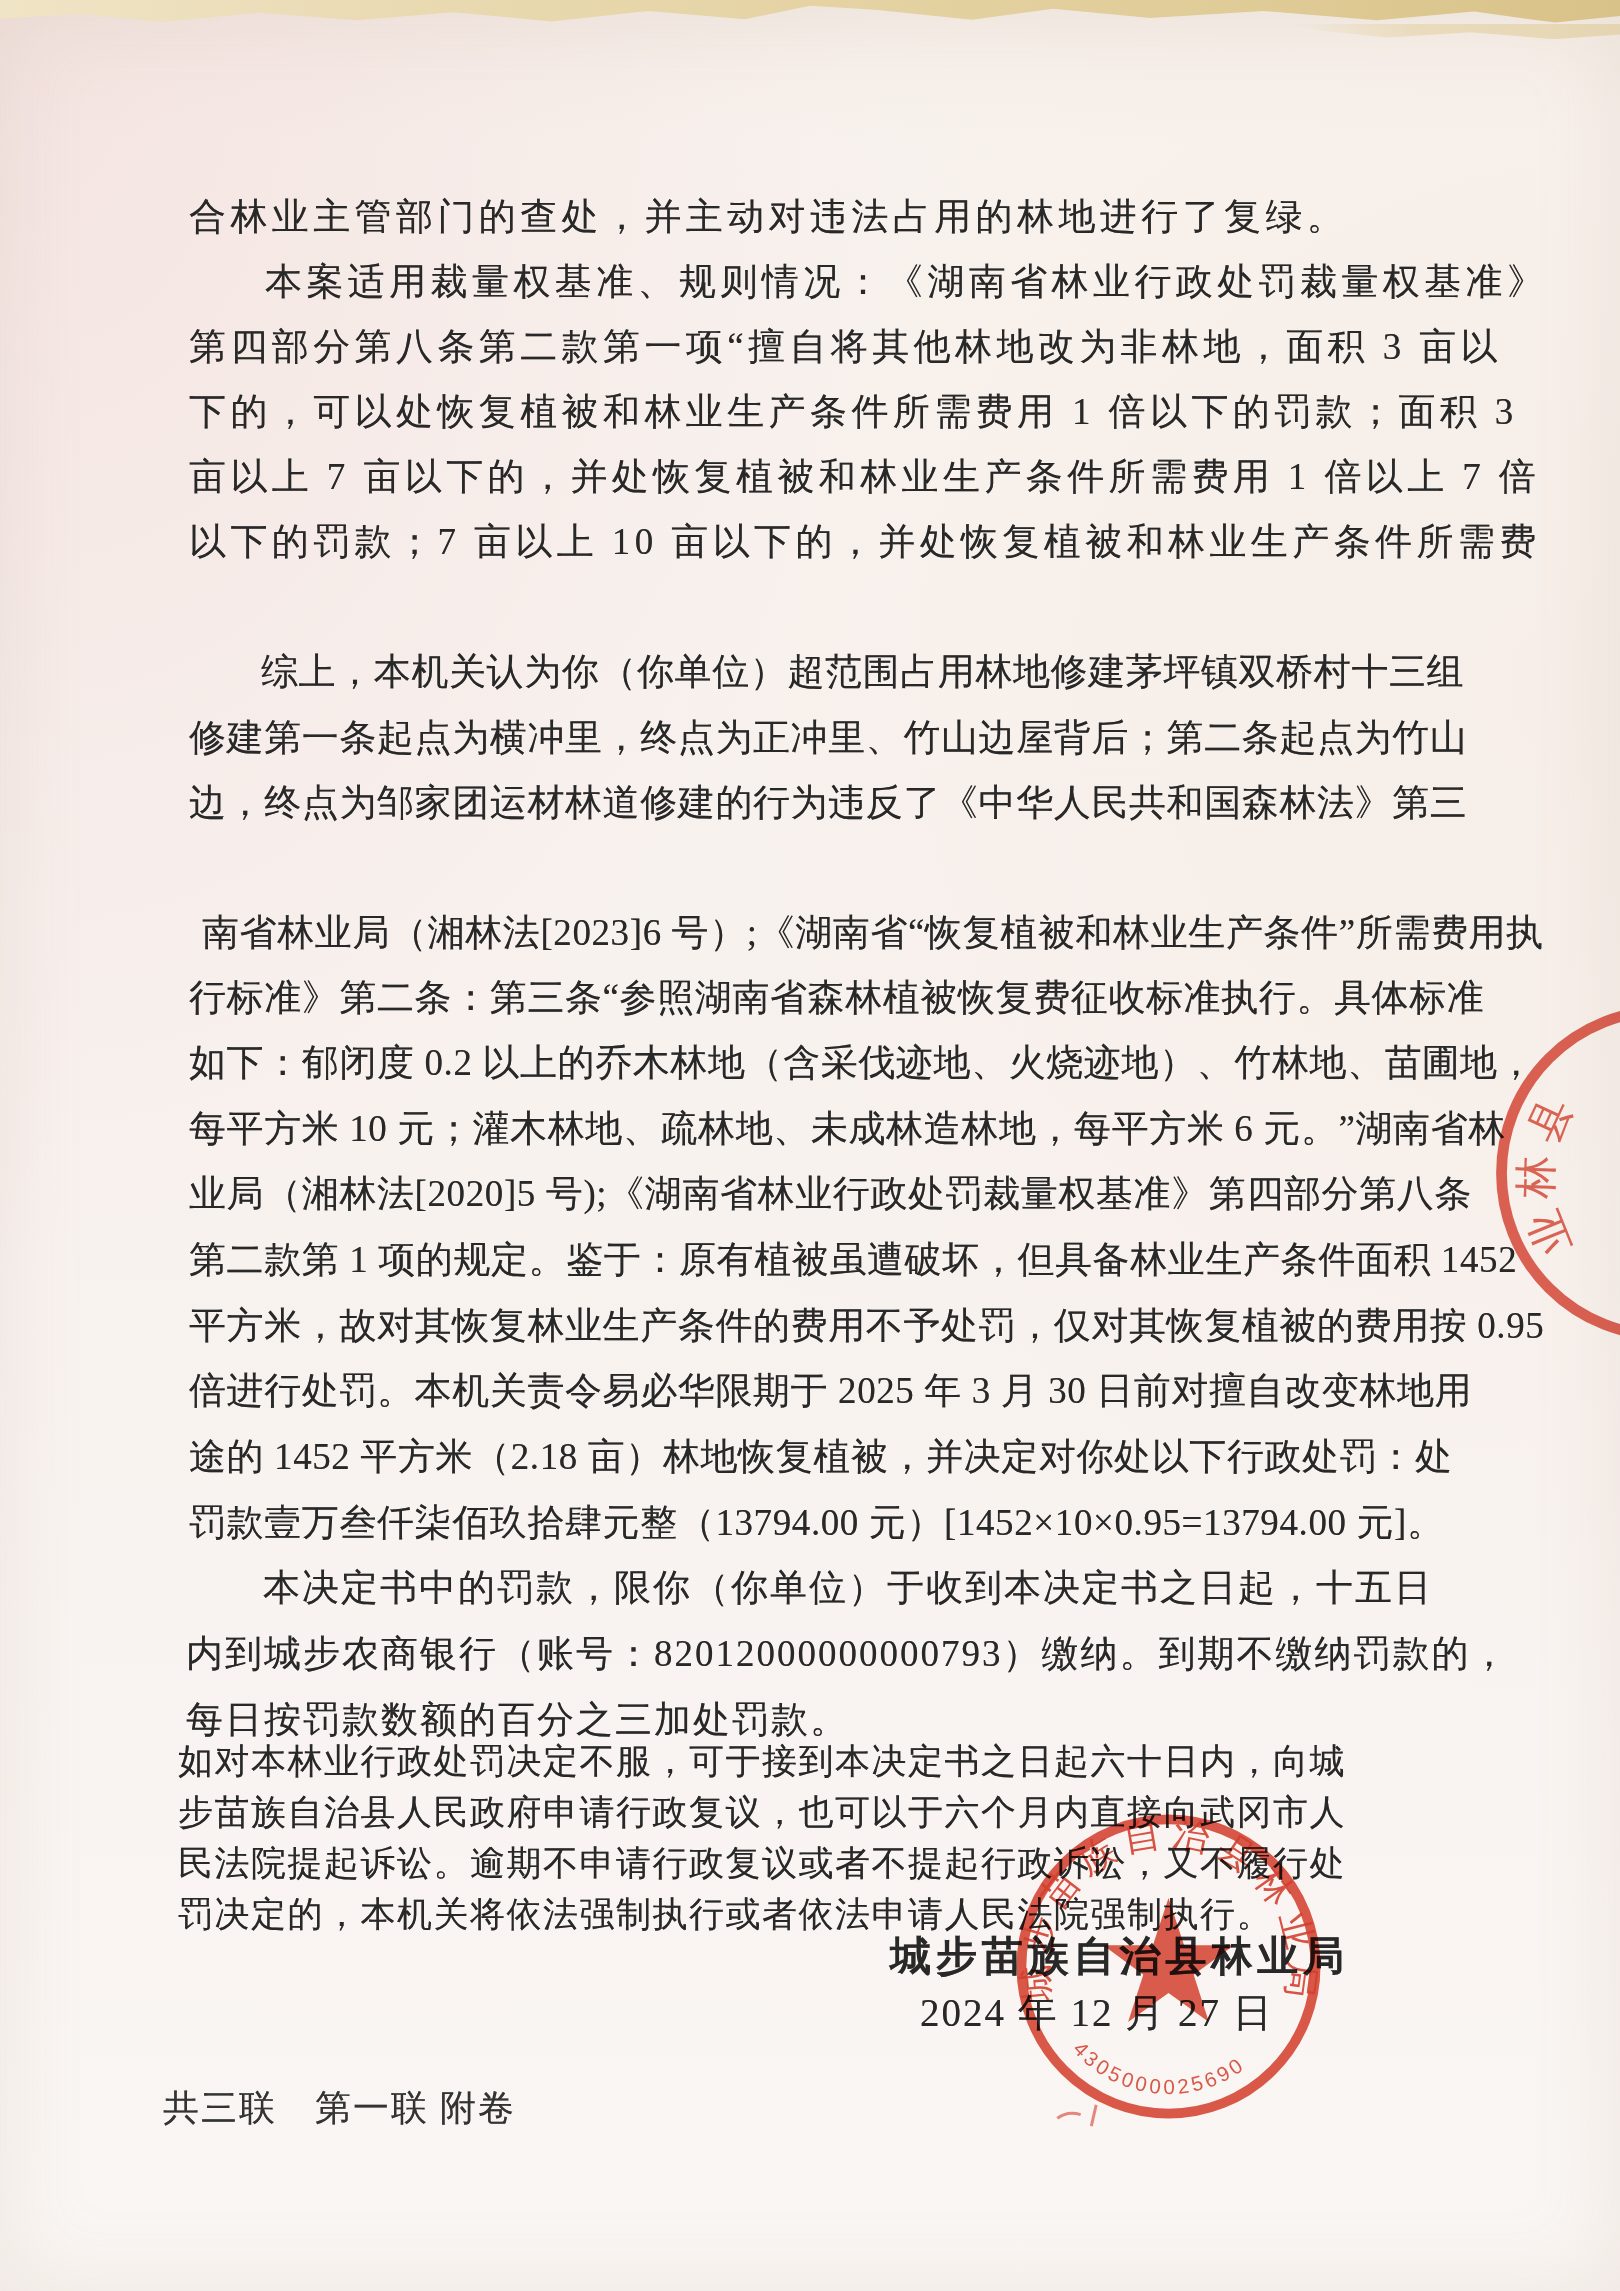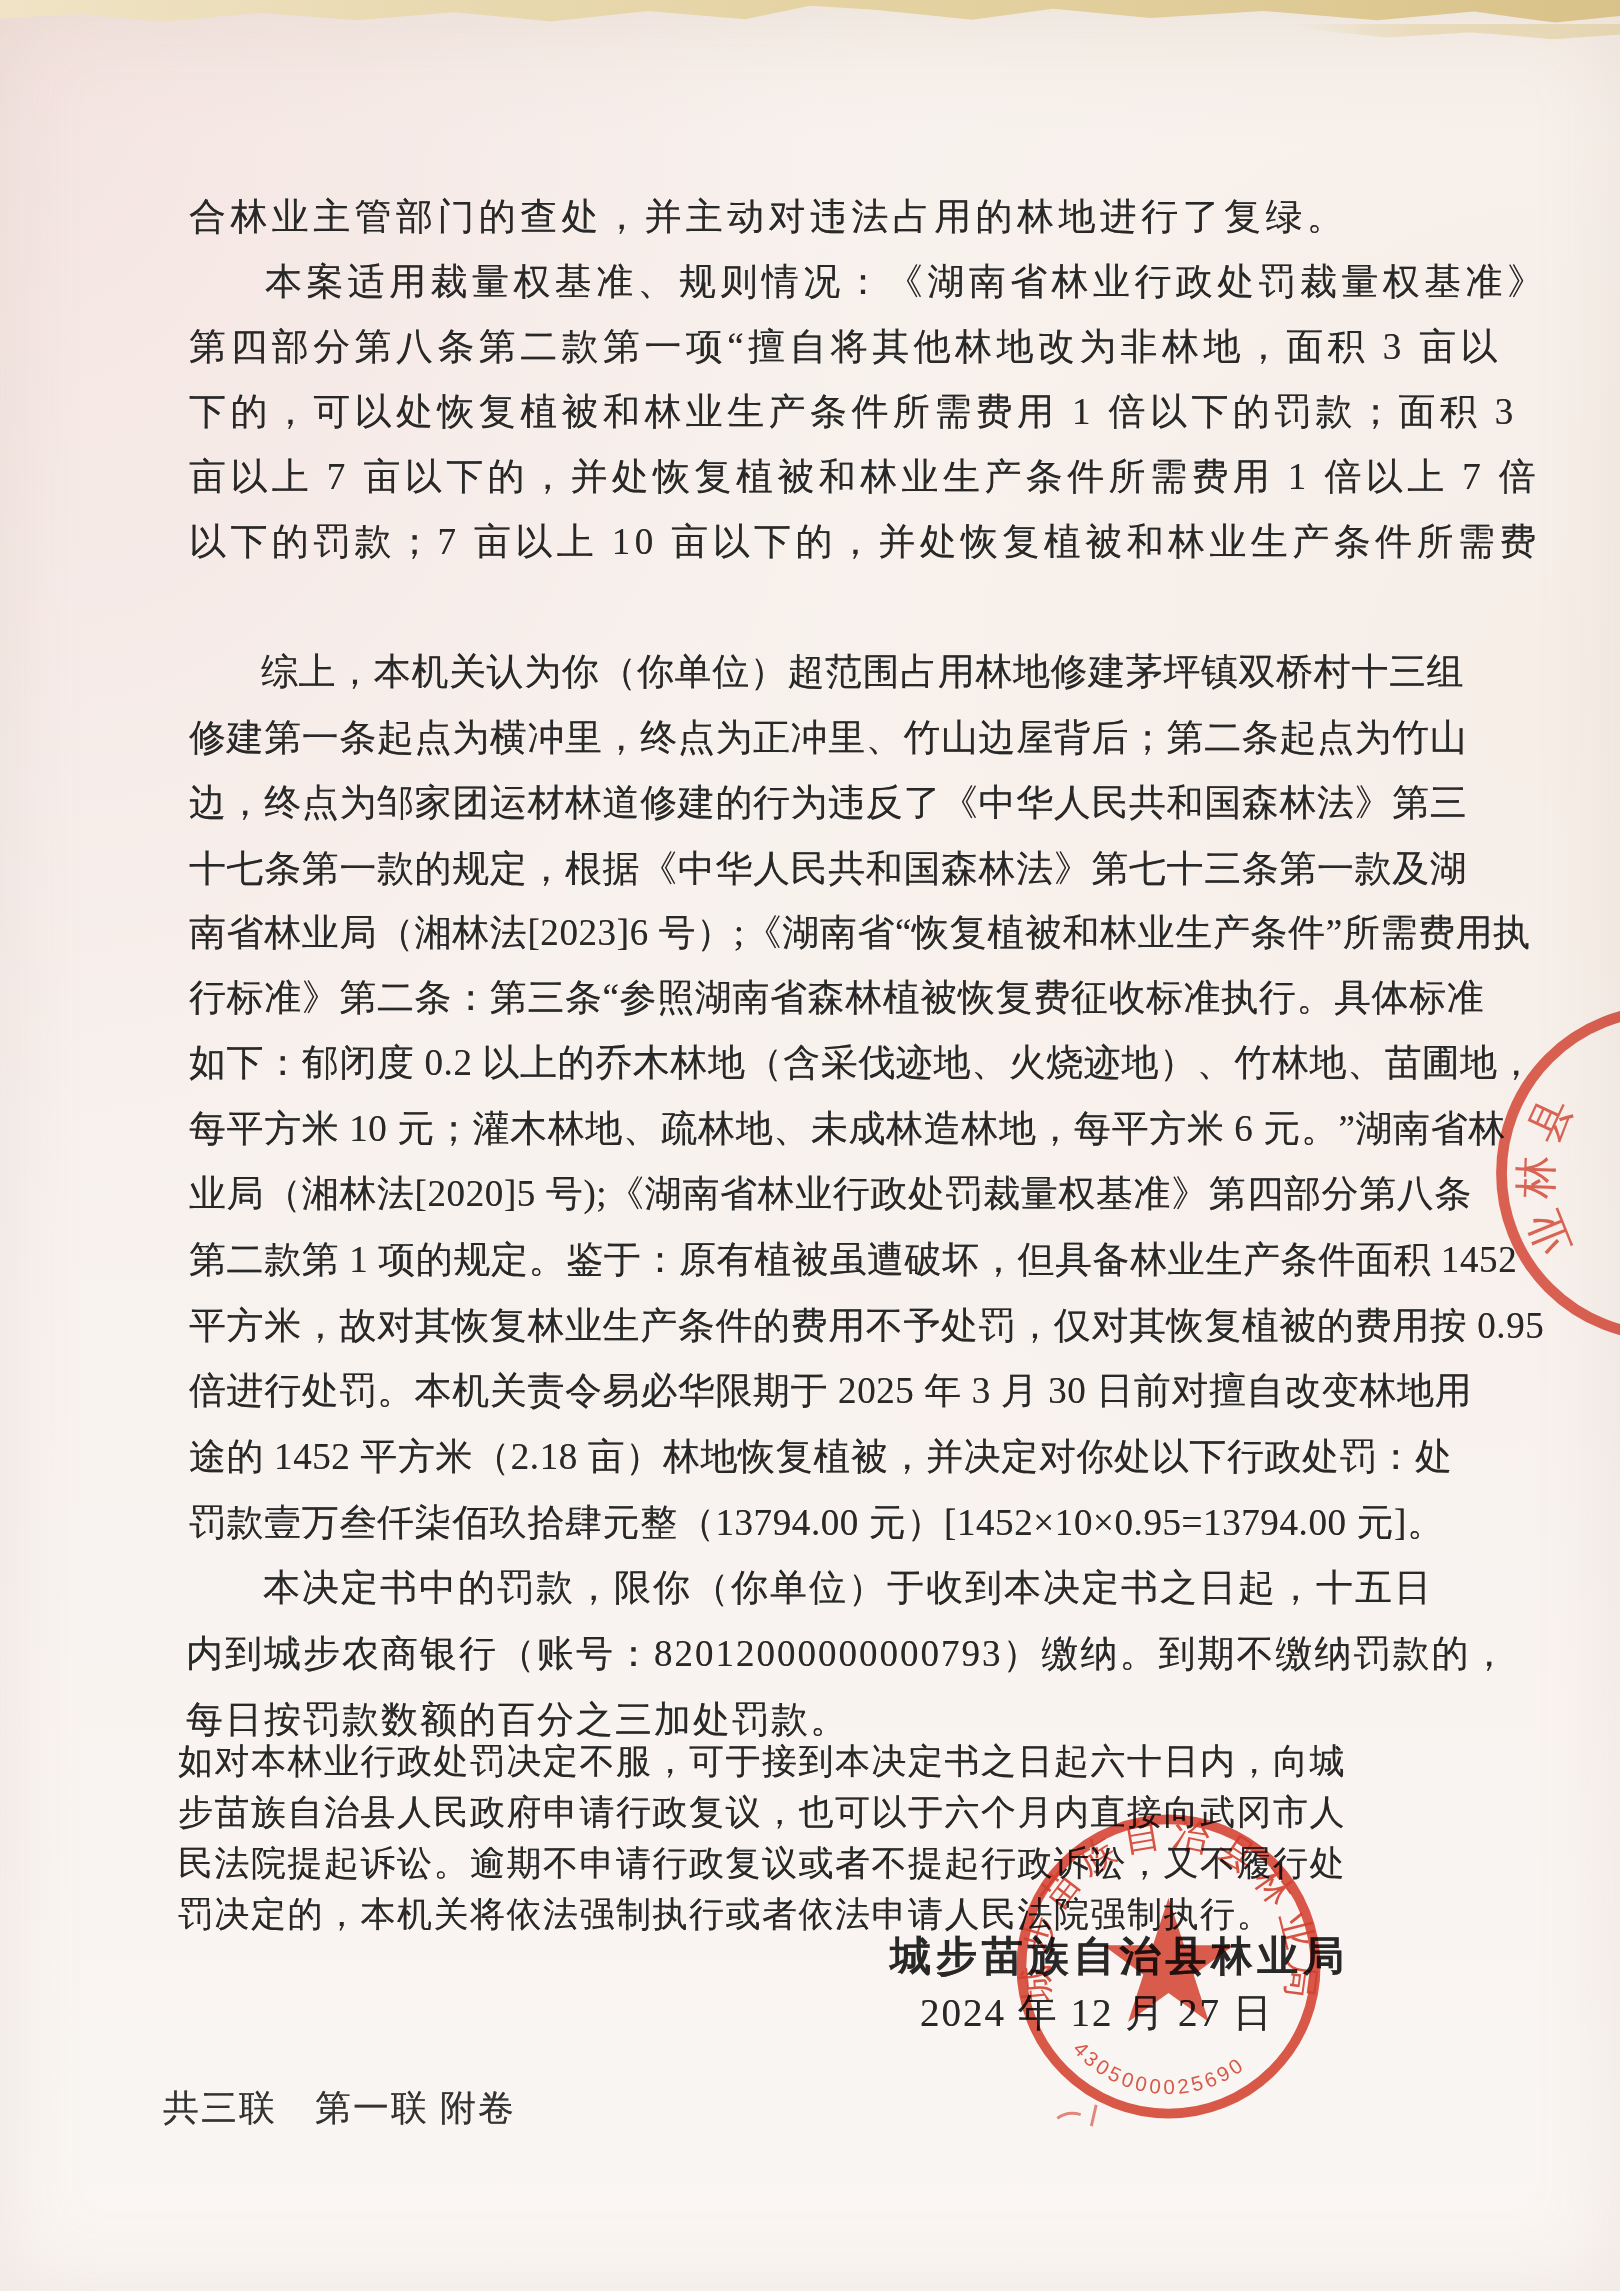--- a/index.html
+++ b/index.html
@@ -49,22 +49,21 @@
   <div class="ln" style="left:189px;top:192px">合林业主管部门的查处，并主动对违法占用的林地进行了复绿。</div>
   <div class="ln" style="left:265px;top:257px">本案适用裁量权基准、规则情况：《湖南省林业行政处罚裁量权基准》</div>
   <div class="ln" style="left:189px;top:322px">第四部分第八条第二款第一项“擅自将其他林地改为非林地，面积 3 亩以</div>
   <div class="ln" style="left:189px;top:387px">下的，可以处恢复植被和林业生产条件所需费用 1 倍以下的罚款；面积 3</div>
   <div class="ln" style="left:189px;top:452px">亩以上 7 亩以下的，并处恢复植被和林业生产条件所需费用 1 倍以上 7 倍</div>
   <div class="ln" style="left:189px;top:517px">以下的罚款；7 亩以上 10 亩以下的，并处恢复植被和林业生产条件所需费</div>
 
   <div class="ln p2" style="left:261px;top:647px">综上，本机关认为你（你单位）超范围占用林地修建茅坪镇双桥村十三组</div>
   <div class="ln p2" style="left:189px;top:713px">修建第一条起点为横冲里，终点为正冲里、竹山边屋背后；第二条起点为竹山</div>
   <div class="ln p2" style="left:189px;top:778px">边，终点为邹家团运材林道修建的行为违反了《中华人民共和国森林法》第三</div>
-  <div class="ln p2" style="left:189px;top:844px">十七条第一款的规定，根据《中华人民共和国森林法》第七十三条第一款及湖</div>
-  <div class="ln p2" style="left:189px;top:908px">南省林业局（湘林法[2023]6 号）;《湖南省“恢复植被和林业生产条件”所需费用执</div>
+  <div class="ln p2" style="left:202px;top:908px">南省林业局（湘林法[2023]6 号）;《湖南省“恢复植被和林业生产条件”所需费用执</div>
   <div class="ln p2" style="left:189px;top:973px">行标准》第二条：第三条“参照湖南省森林植被恢复费征收标准执行。具体标准</div>
   <div class="ln p2" style="left:189px;top:1038px">如下：郁闭度 0.2 以上的乔木林地（含采伐迹地、火烧迹地）、竹林地、苗圃地，</div>
   <div class="ln p2" style="left:189px;top:1104px">每平方米 10 元；灌木林地、疏林地、未成林造林地，每平方米 6 元。”湖南省林</div>
   <div class="ln p2" style="left:189px;top:1169px">业局（湘林法[2020]5 号);《湖南省林业行政处罚裁量权基准》第四部分第八条</div>
   <div class="ln p2" style="left:189px;top:1235px">第二款第 1 项的规定。鉴于：原有植被虽遭破坏，但具备林业生产条件面积 1452</div>
   <div class="ln p2" style="left:189px;top:1301px">平方米，故对其恢复林业生产条件的费用不予处罚，仅对其恢复植被的费用按 0.95</div>
   <div class="ln p2" style="left:189px;top:1366px">倍进行处罚。本机关责令易必华限期于 2025 年 3 月 30 日前对擅自改变林地用</div>
   <div class="ln p2" style="left:189px;top:1432px">途的 1452 平方米（2.18 亩）林地恢复植被，并决定对你处以下行政处罚：处</div>
   <div class="ln p2" style="left:189px;top:1498px">罚款壹万叁仟柒佰玖拾肆元整（13794.00 元）[1452×10×0.95=13794.00 元]。</div>
 

